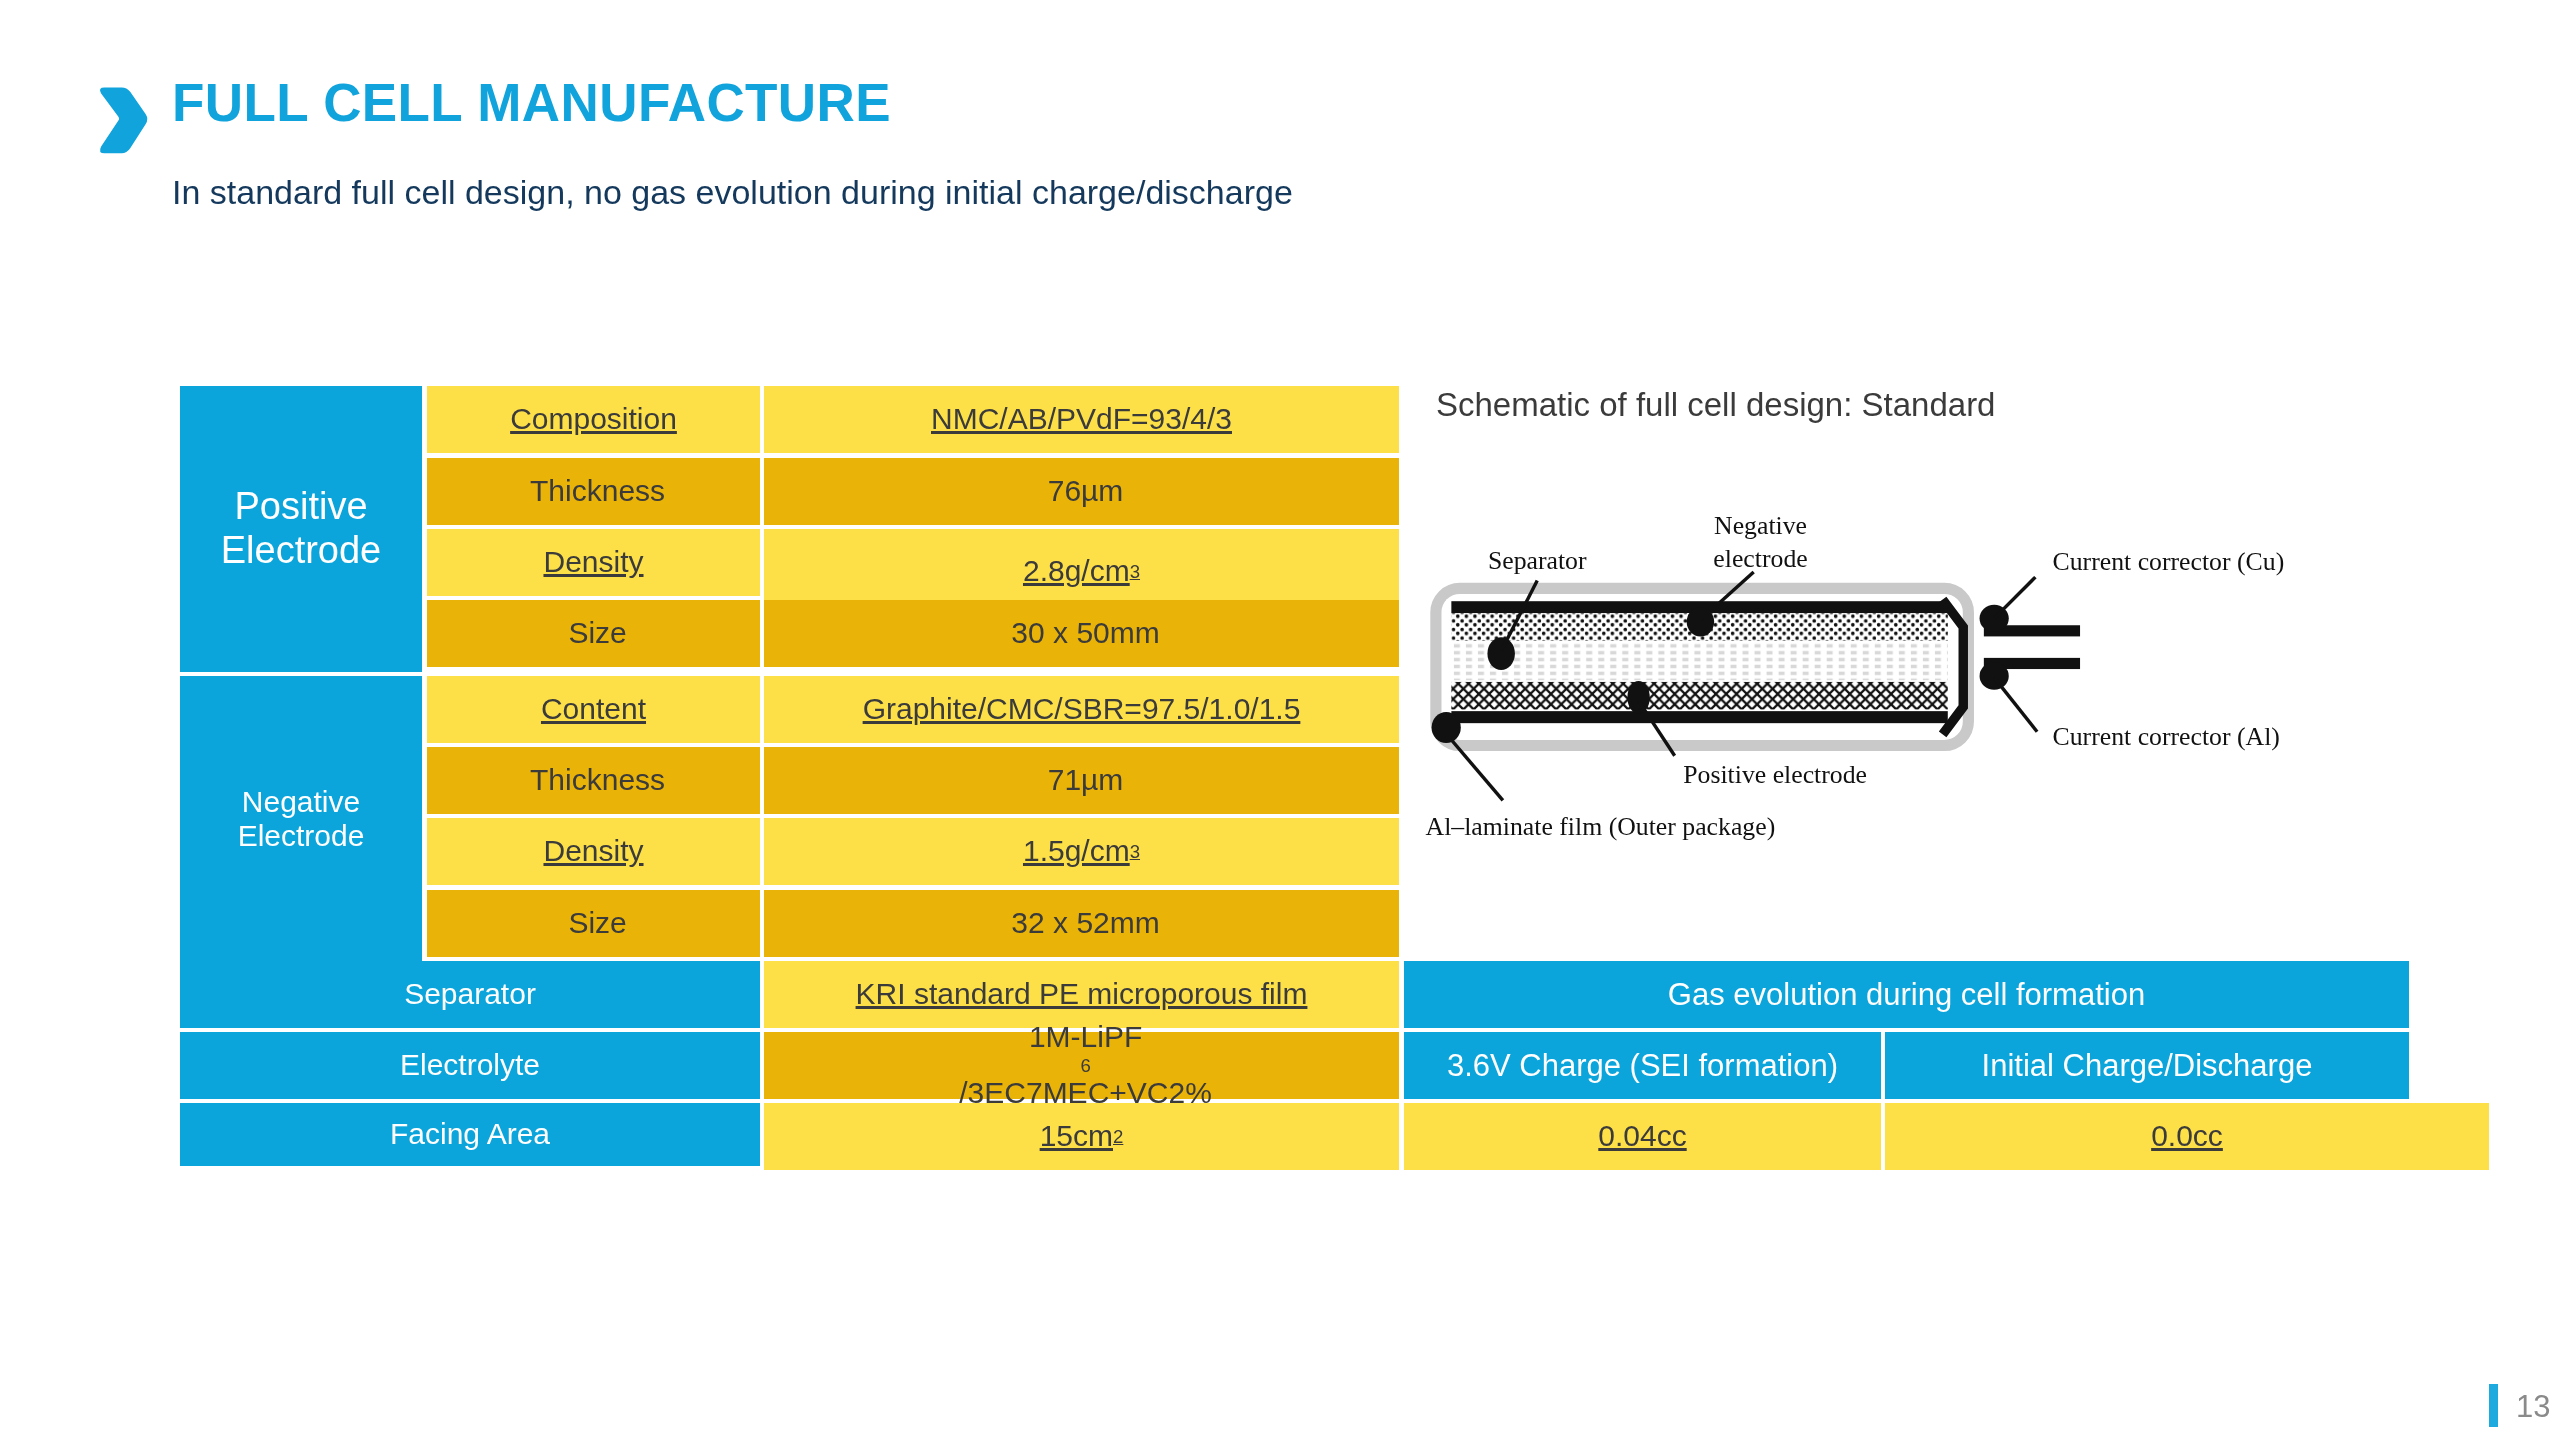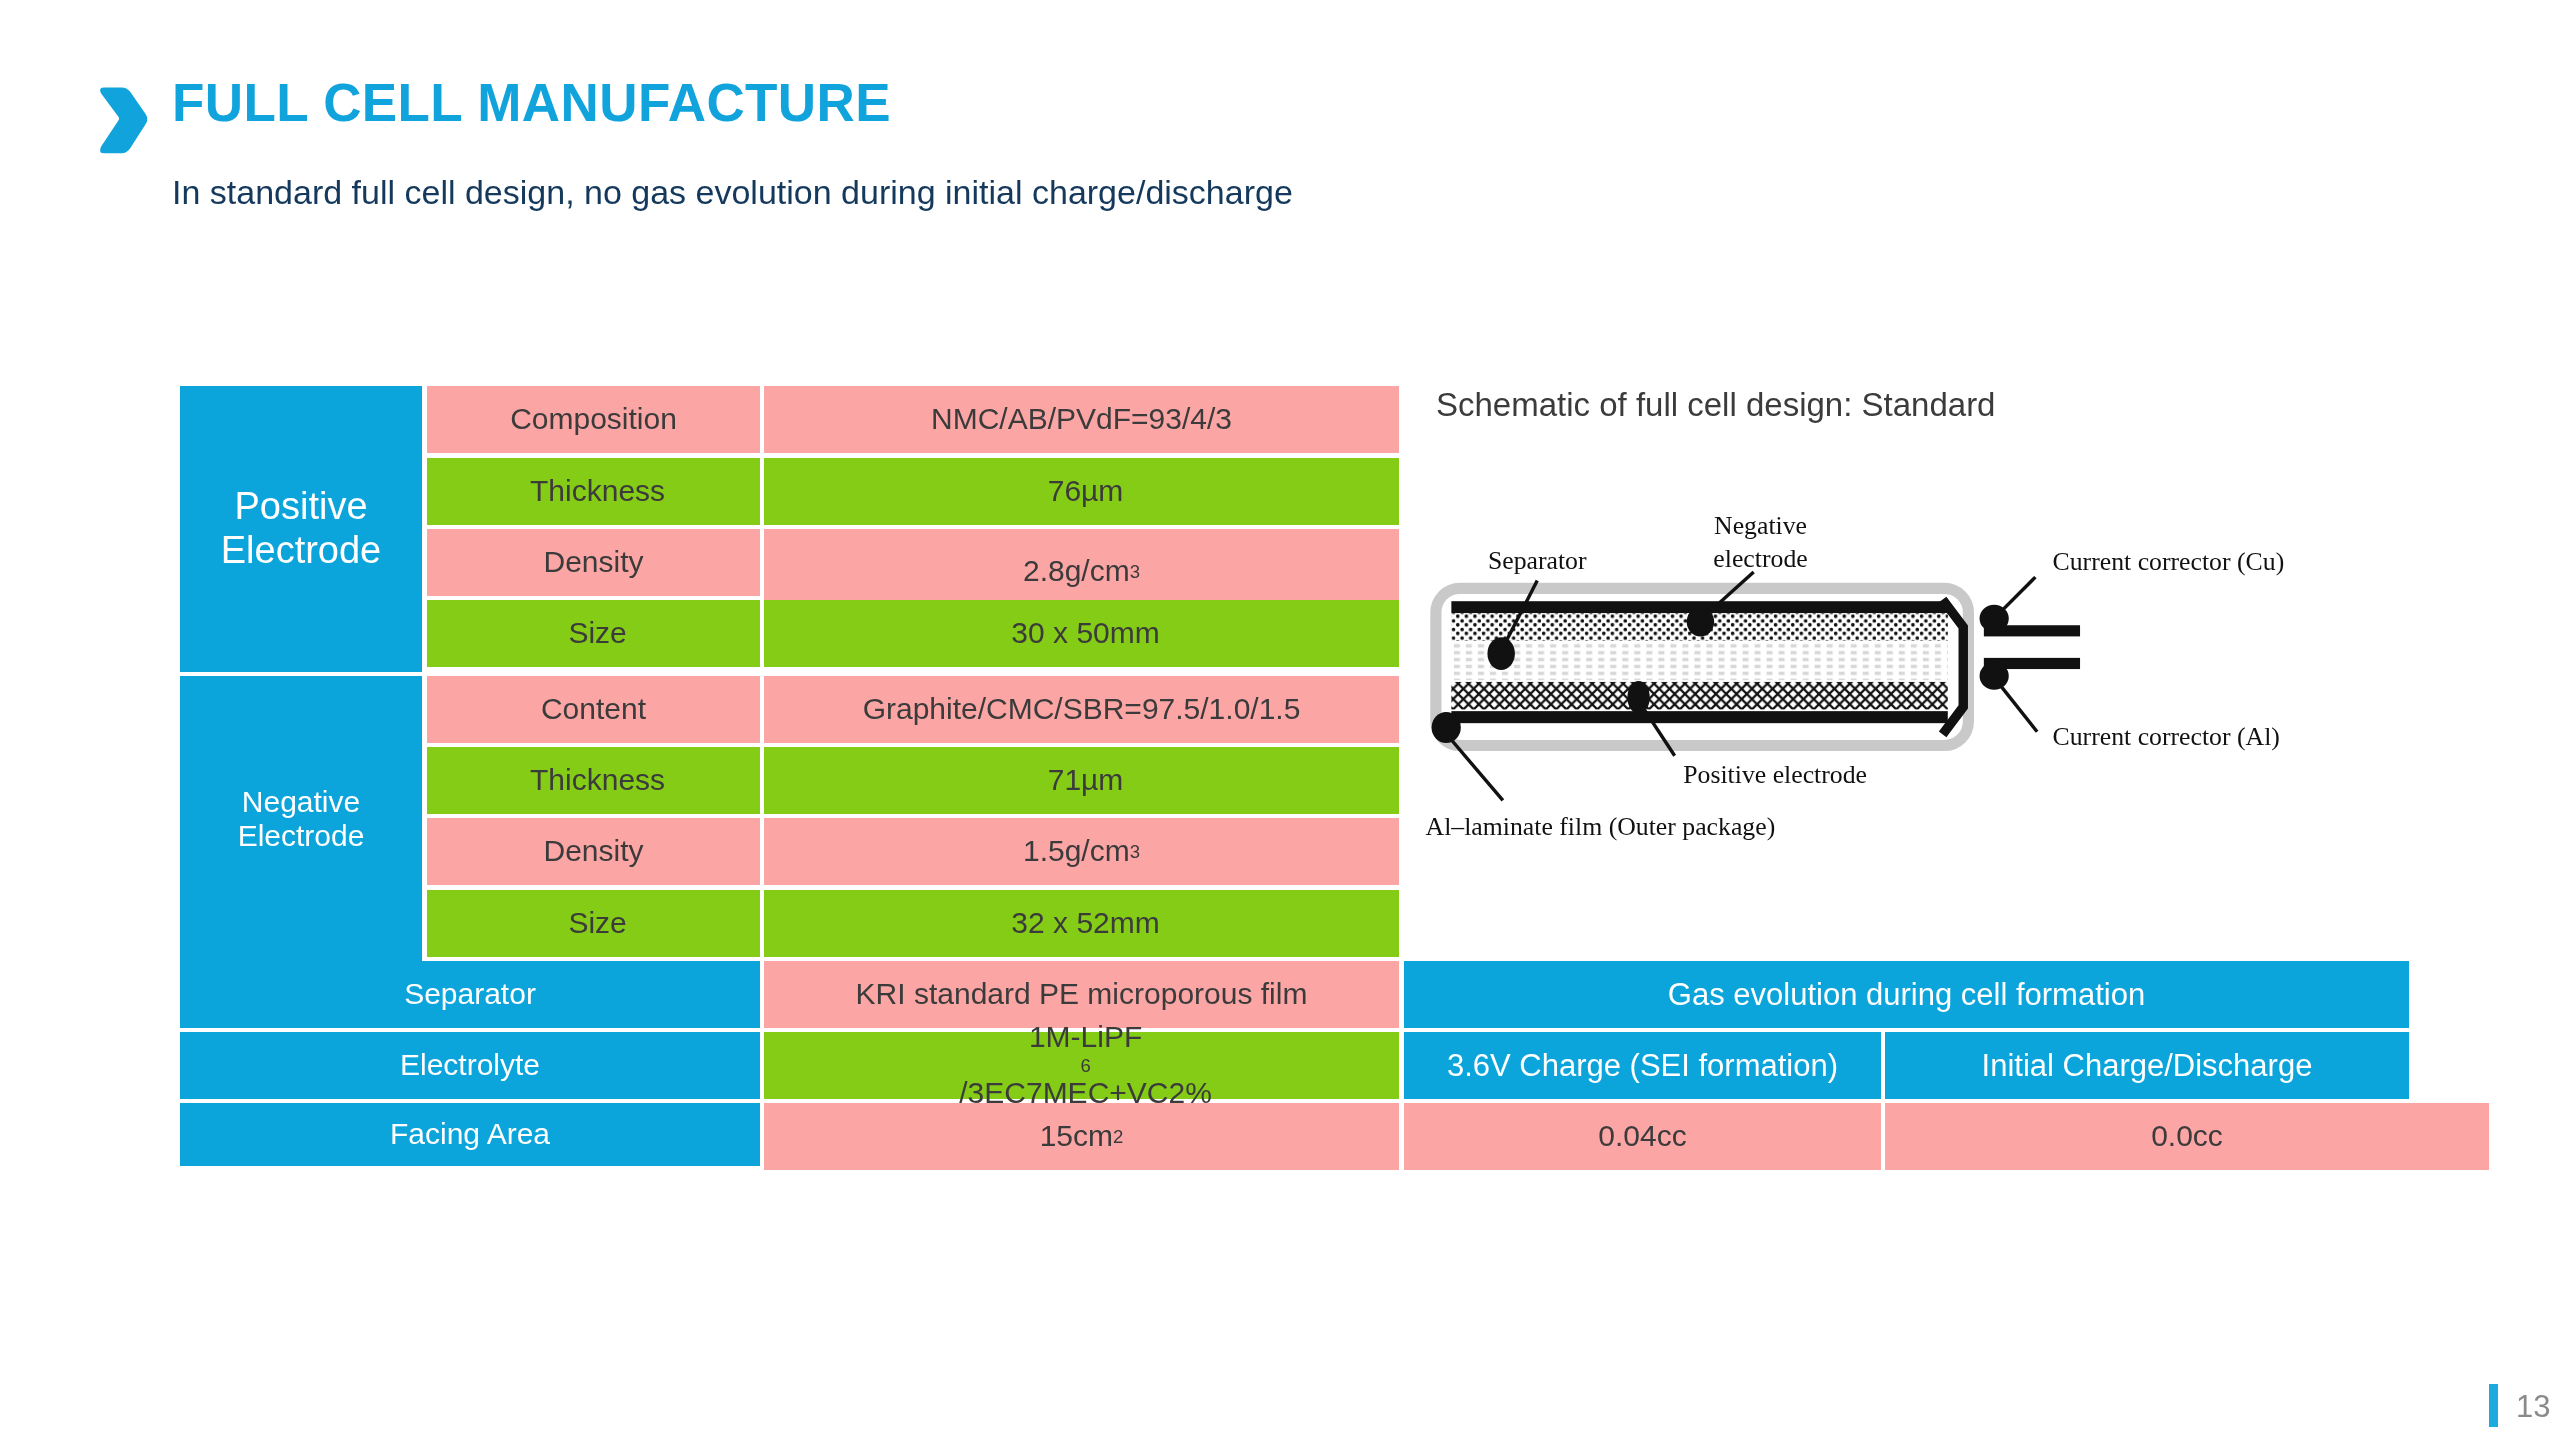--- a/index.html
+++ b/index.html
@@ -50,22 +50,22 @@
     text-align: center;
     font-size: 30px;
     color: #3B3B3B;
     line-height: 1.15;
     padding: 0 6.9px;
   }
   .cell.hdr {            
     background: #0BA5DC;
     color: #ffffff;
   }
-  .cell.band-dark  { background: #fca5a5; }
-  .cell.band-light { background: #84cc16; padding-left: 15px; }
+  .cell.band-dark  { background: #fde047; text-decoration: underline; }
+  .cell.band-light { background: #eab308; padding-left: 15px; }
 
   .cell.multiline { flex-direction: column; }
 
   sub, sup { font-size: 0.62em; }
   sub { vertical-align: -0.22em; }
   sup { vertical-align: 0.42em; }
 
   
   #schematic-caption {
     position: absolute; left: 1436px; top: 386px;

